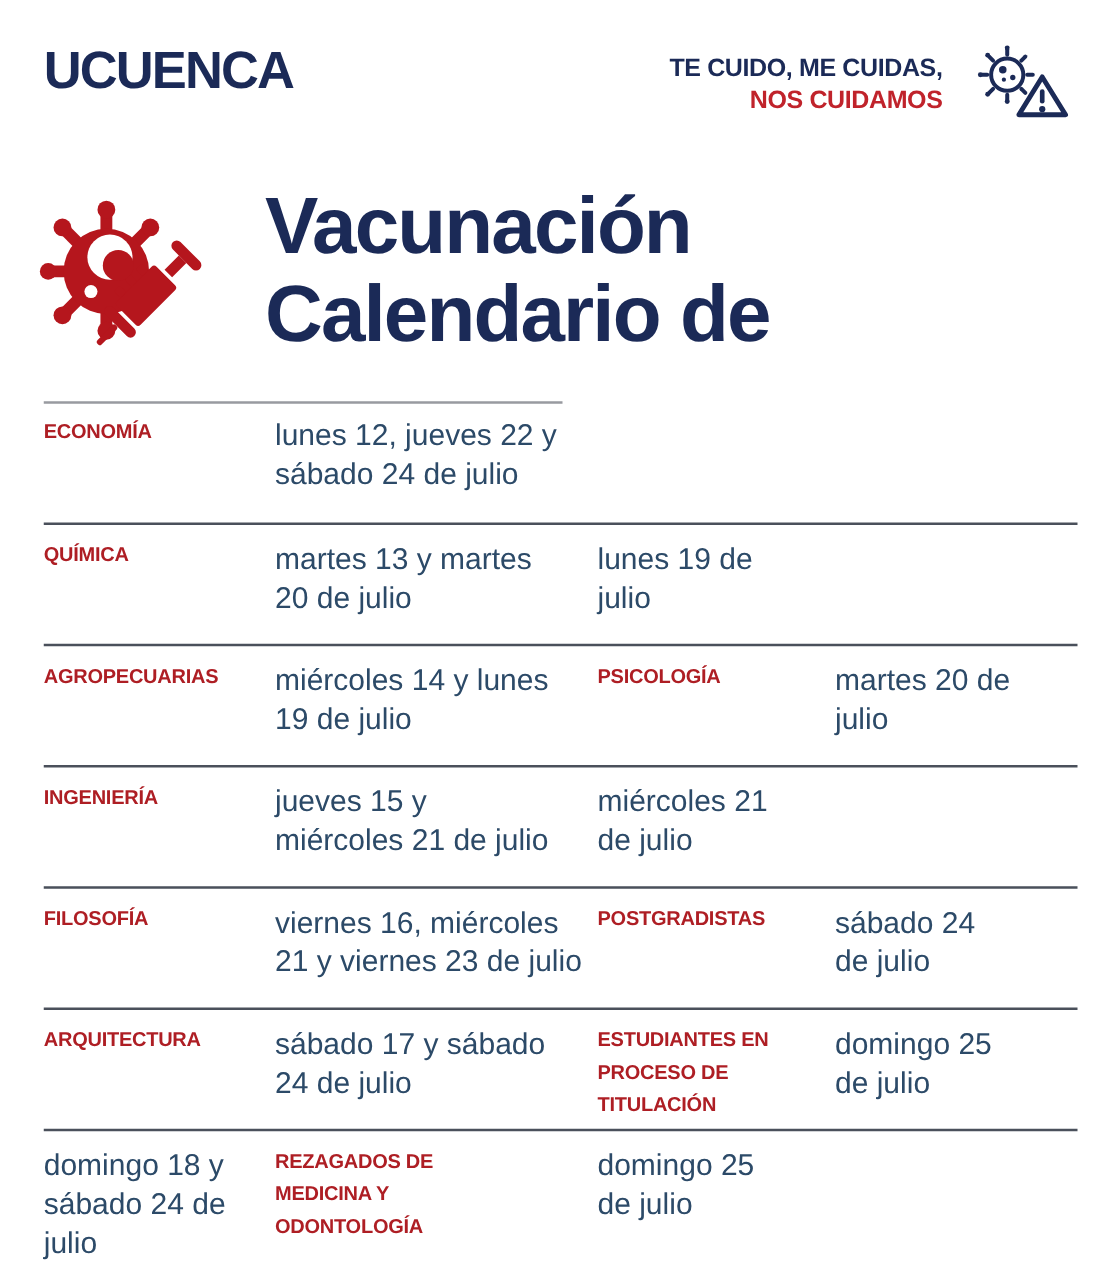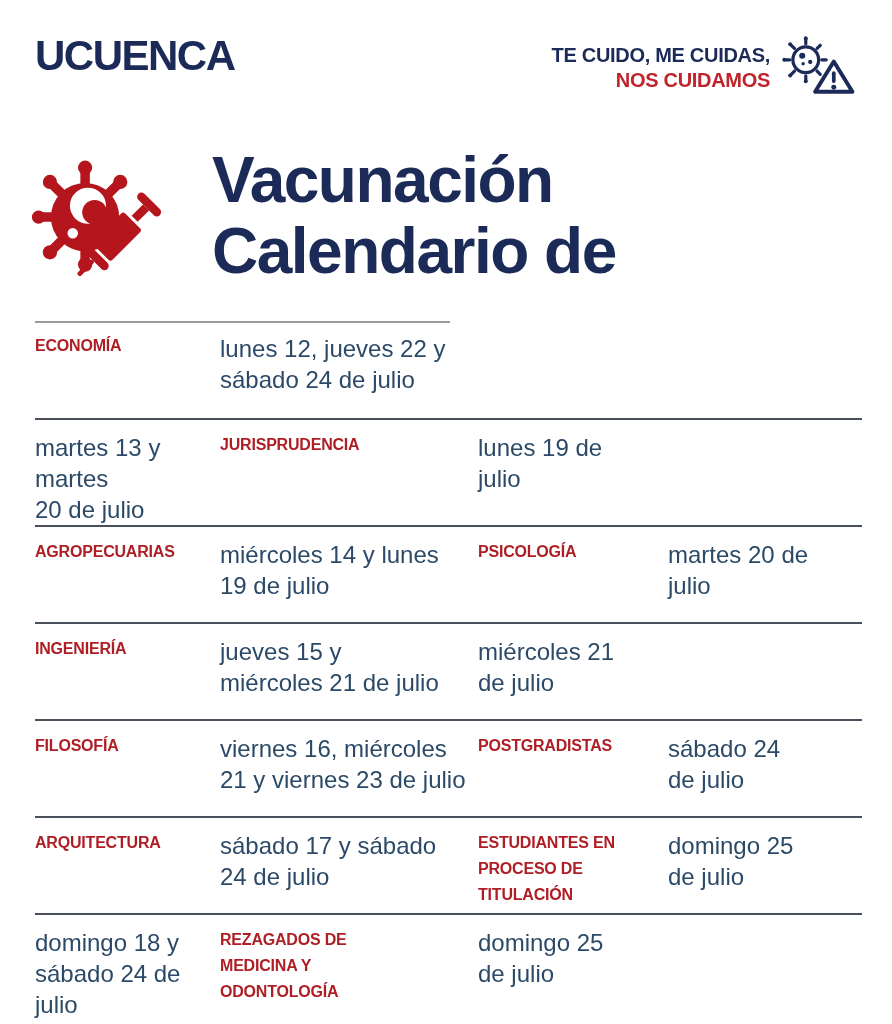--- a/index.html
+++ b/index.html
@@ -15,21 +15,21 @@
   body{
     width:892px;height:1024px;background:#ffffff;
     font-family:"Liberation Sans",sans-serif;
     overflow:hidden;
   }
   .page{width:892px;height:1024px;padding:0 30px 0 35px;}
 
   
   .topbar{display:flex;justify-content:space-between;align-items:flex-start;padding-top:34px;}
   .logo{font-size:42px;font-weight:800;color:var(--navy);letter-spacing:-1.5px;line-height:44px;}
-  .topbar-right{display:flex;align-items:flex-start;gap:8px;}
+  .topbar-right{display:flex;align-items:flex-start;gap:24px;}
   .tagline{text-align:right;font-size:20px;font-weight:800;line-height:25px;letter-spacing:-0.3px;margin-top:9px;}
   .tagline .t1{color:var(--navy);}
   .tagline .t2{color:#c0232b;}
   .warn-icon svg{width:84px;height:64px;display:block;}
 
   
   .hero{display:flex;align-items:flex-start;margin-top:45px;}
   .hero-icon svg{width:152px;height:152px;display:block;margin-left:-5px;}
   .page-title{margin-left:30px;margin-top:2px;font-size:64px;line-height:71px;font-weight:800;color:var(--navy);letter-spacing:-1.5px;}
 
@@ -154,23 +154,23 @@
   <div class="table">
   <div class="row">
     <div class="faculty">ECONOMÍA</div>
     <div class="dates">lunes 12, jueves 22 y
 sábado 24 de julio</div>
     <div class="faculty"></div>
     <div class="dates"></div>
   </div>
 
   <div class="row">
+    <div class="faculty">QUÍMICA</div>
     <div class="dates">martes 13 y martes
 20 de julio</div>
-    <div class="faculty">JURISPRUDENCIA</div>
     <div class="dates">lunes 19 de
 julio</div>
   </div>
 
   <div class="row">
     <div class="faculty">AGROPECUARIAS</div>
     <div class="dates">miércoles 14 y lunes
 19 de julio</div>
     <div class="faculty">PSICOLOGÍA</div>
     <div class="dates">martes 20 de

